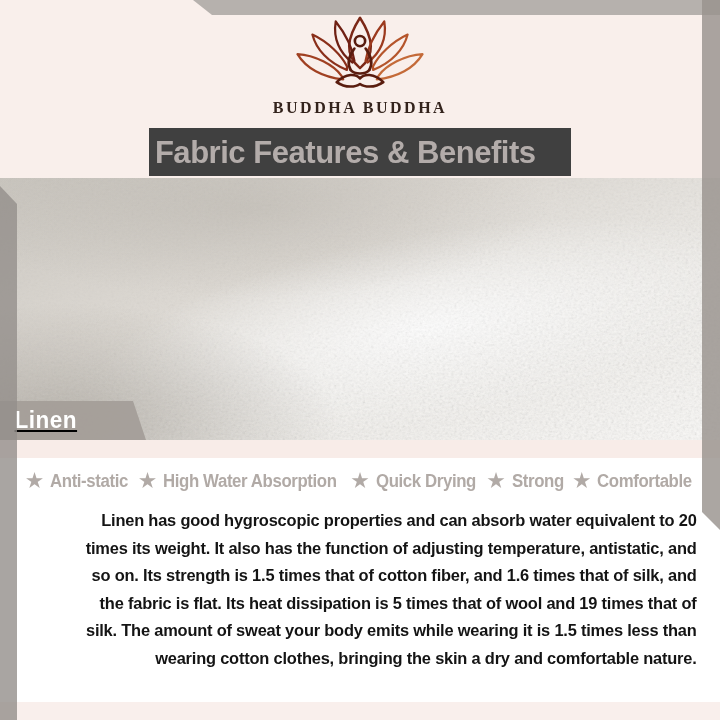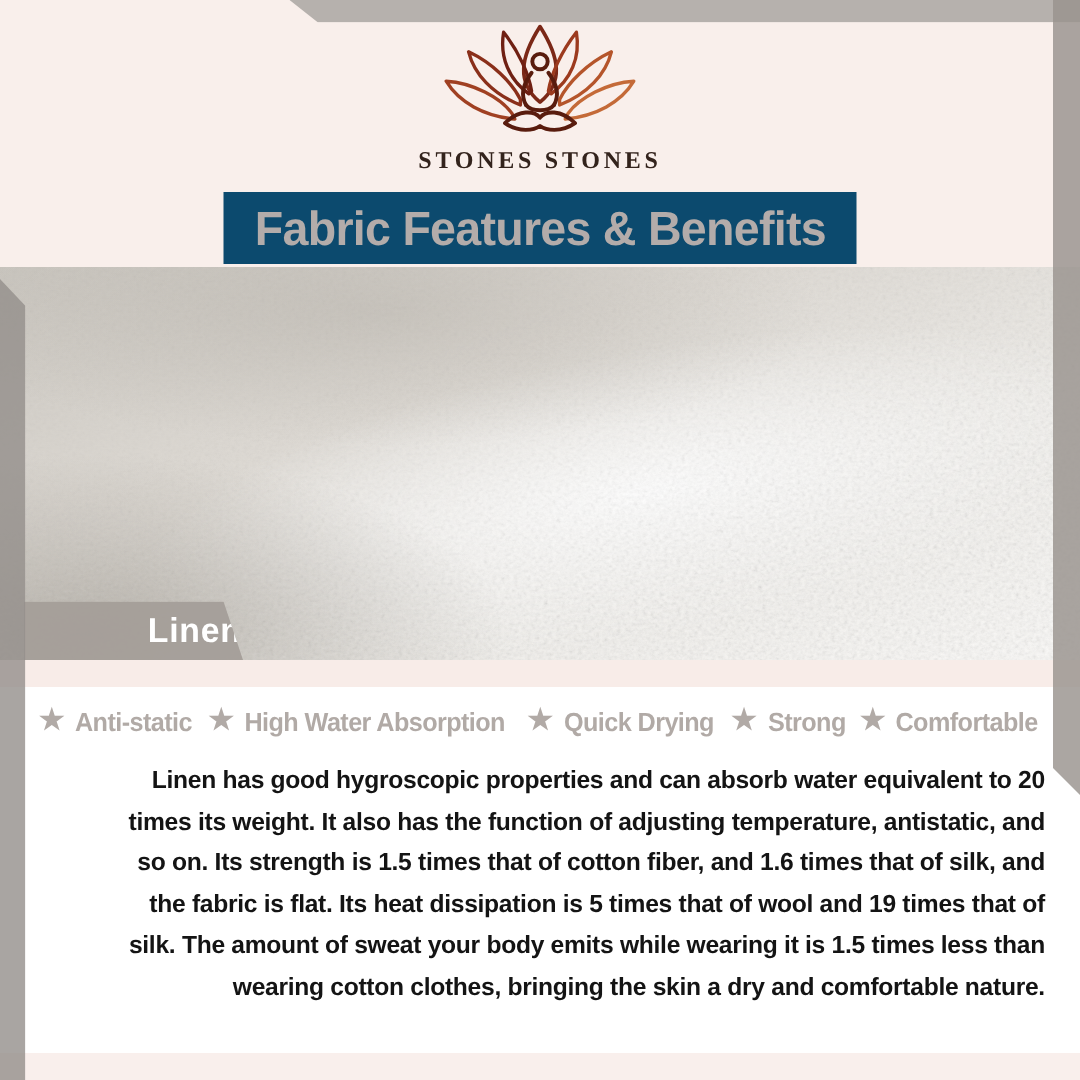--- a/index.html
+++ b/index.html
@@ -10,35 +10,36 @@
   
   .top-section{position:absolute;left:0;top:0;width:720px;height:178px;background:#f9efeb;}
   .logo-wrap{position:absolute;left:0;top:14px;width:720px;text-align:center;}
   .logo-wrap svg{display:block;margin:0 auto;}
   .brand-name{
     margin-top:1px;font-family:"Liberation Serif",serif;font-weight:bold;
     font-size:16px;letter-spacing:2.5px;color:#33231c;
   }
   .title-band{
     position:absolute;left:149px;top:128px;width:422px;height:48px;
-    background:#0c4a6e;display:flex;align-items:center;justify-content:center;
+    background:#404040;display:flex;align-items:center;
   }
   .title-band h1{
     margin:0;font-size:32px;font-weight:bold;color:#b3acaa;
     transform:scaleX(0.97);white-space:nowrap;letter-spacing:-0.5px;
   }
   
   .photo-section{position:absolute;left:0;top:178px;width:720px;height:262px;background:#dedad4;}
   .photo-section svg{position:absolute;left:0;top:0;}
   .fabric-label{
-    position:absolute;left:16px;bottom:0;width:146px;height:39px;
+    position:absolute;left:0;bottom:0;width:146px;height:39px;
     background:rgba(164,158,153,0.95);
     clip-path:polygon(0 0,133px 0,146px 39px,0 39px);
-    display:flex;align-items:center;justify-content:flex-end;
+    display:flex;align-items:center;justify-content:flex-start;
     z-index:2;
+    text-decoration:underline;
   }
   .fabric-label span{
     color:#ffffff;font-weight:bold;font-size:23px;letter-spacing:0.5px;
     padding-left:14px;transform:scaleX(0.98);
   }
   
   .divider-strip{position:absolute;left:0;top:440px;width:720px;height:18px;background:#f8ece8;}
   .bottom-strip{position:absolute;left:0;top:702px;width:720px;height:18px;background:#f9efec;}
   
   .content-section{position:absolute;left:0;top:458px;width:720px;height:244px;background:#ffffff;overflow:hidden;}
@@ -89,21 +90,21 @@
           <path d="M94,60 C114,52 127,38 131,22 C114,30 100,44 94,56 Z" stroke="#b5552b" stroke-width="2.4"></path>
           <path d="M98,70 C120,68 138,58 147,43 C128,44 108,55 100,66 Z" stroke="#c46a38" stroke-width="2.4"></path>
 
           <circle cx="80" cy="29" r="5.5" stroke="#591c0e" stroke-width="2.8"></circle>
           <path d="M74,37 C68,45 66,53 70,60" stroke="#591c0e" stroke-width="2.8"></path>
           <path d="M86,37 C92,45 94,53 90,60" stroke="#591c0e" stroke-width="2.8"></path>
           <path d="M70,60 C74,65 86,65 90,60" stroke="#591c0e" stroke-width="2.8"></path>
           <path d="M55,73 C65,63 76,64 80,69 C84,64 95,63 105,73 C95,80 84,78 80,75 C76,78 65,80 55,73 Z" stroke="#591c0e" stroke-width="2.8"></path>
         </g>
       </svg>
-      <div class="brand-name">STONES STONES</div>
+      <div class="brand-name">BUDDHA BUDDHA</div>
     </div>
     <div class="title-band">
       <h1>Fabric Features &amp; Benefits</h1>
     </div>
   </section>
 
   <section class="photo-section">
     <svg width="720" height="262" viewBox="0 0 720 262" preserveAspectRatio="none" aria-hidden="true">
       <defs>
         <linearGradient id="base" x1="0" y1="0" x2="1" y2="1">

